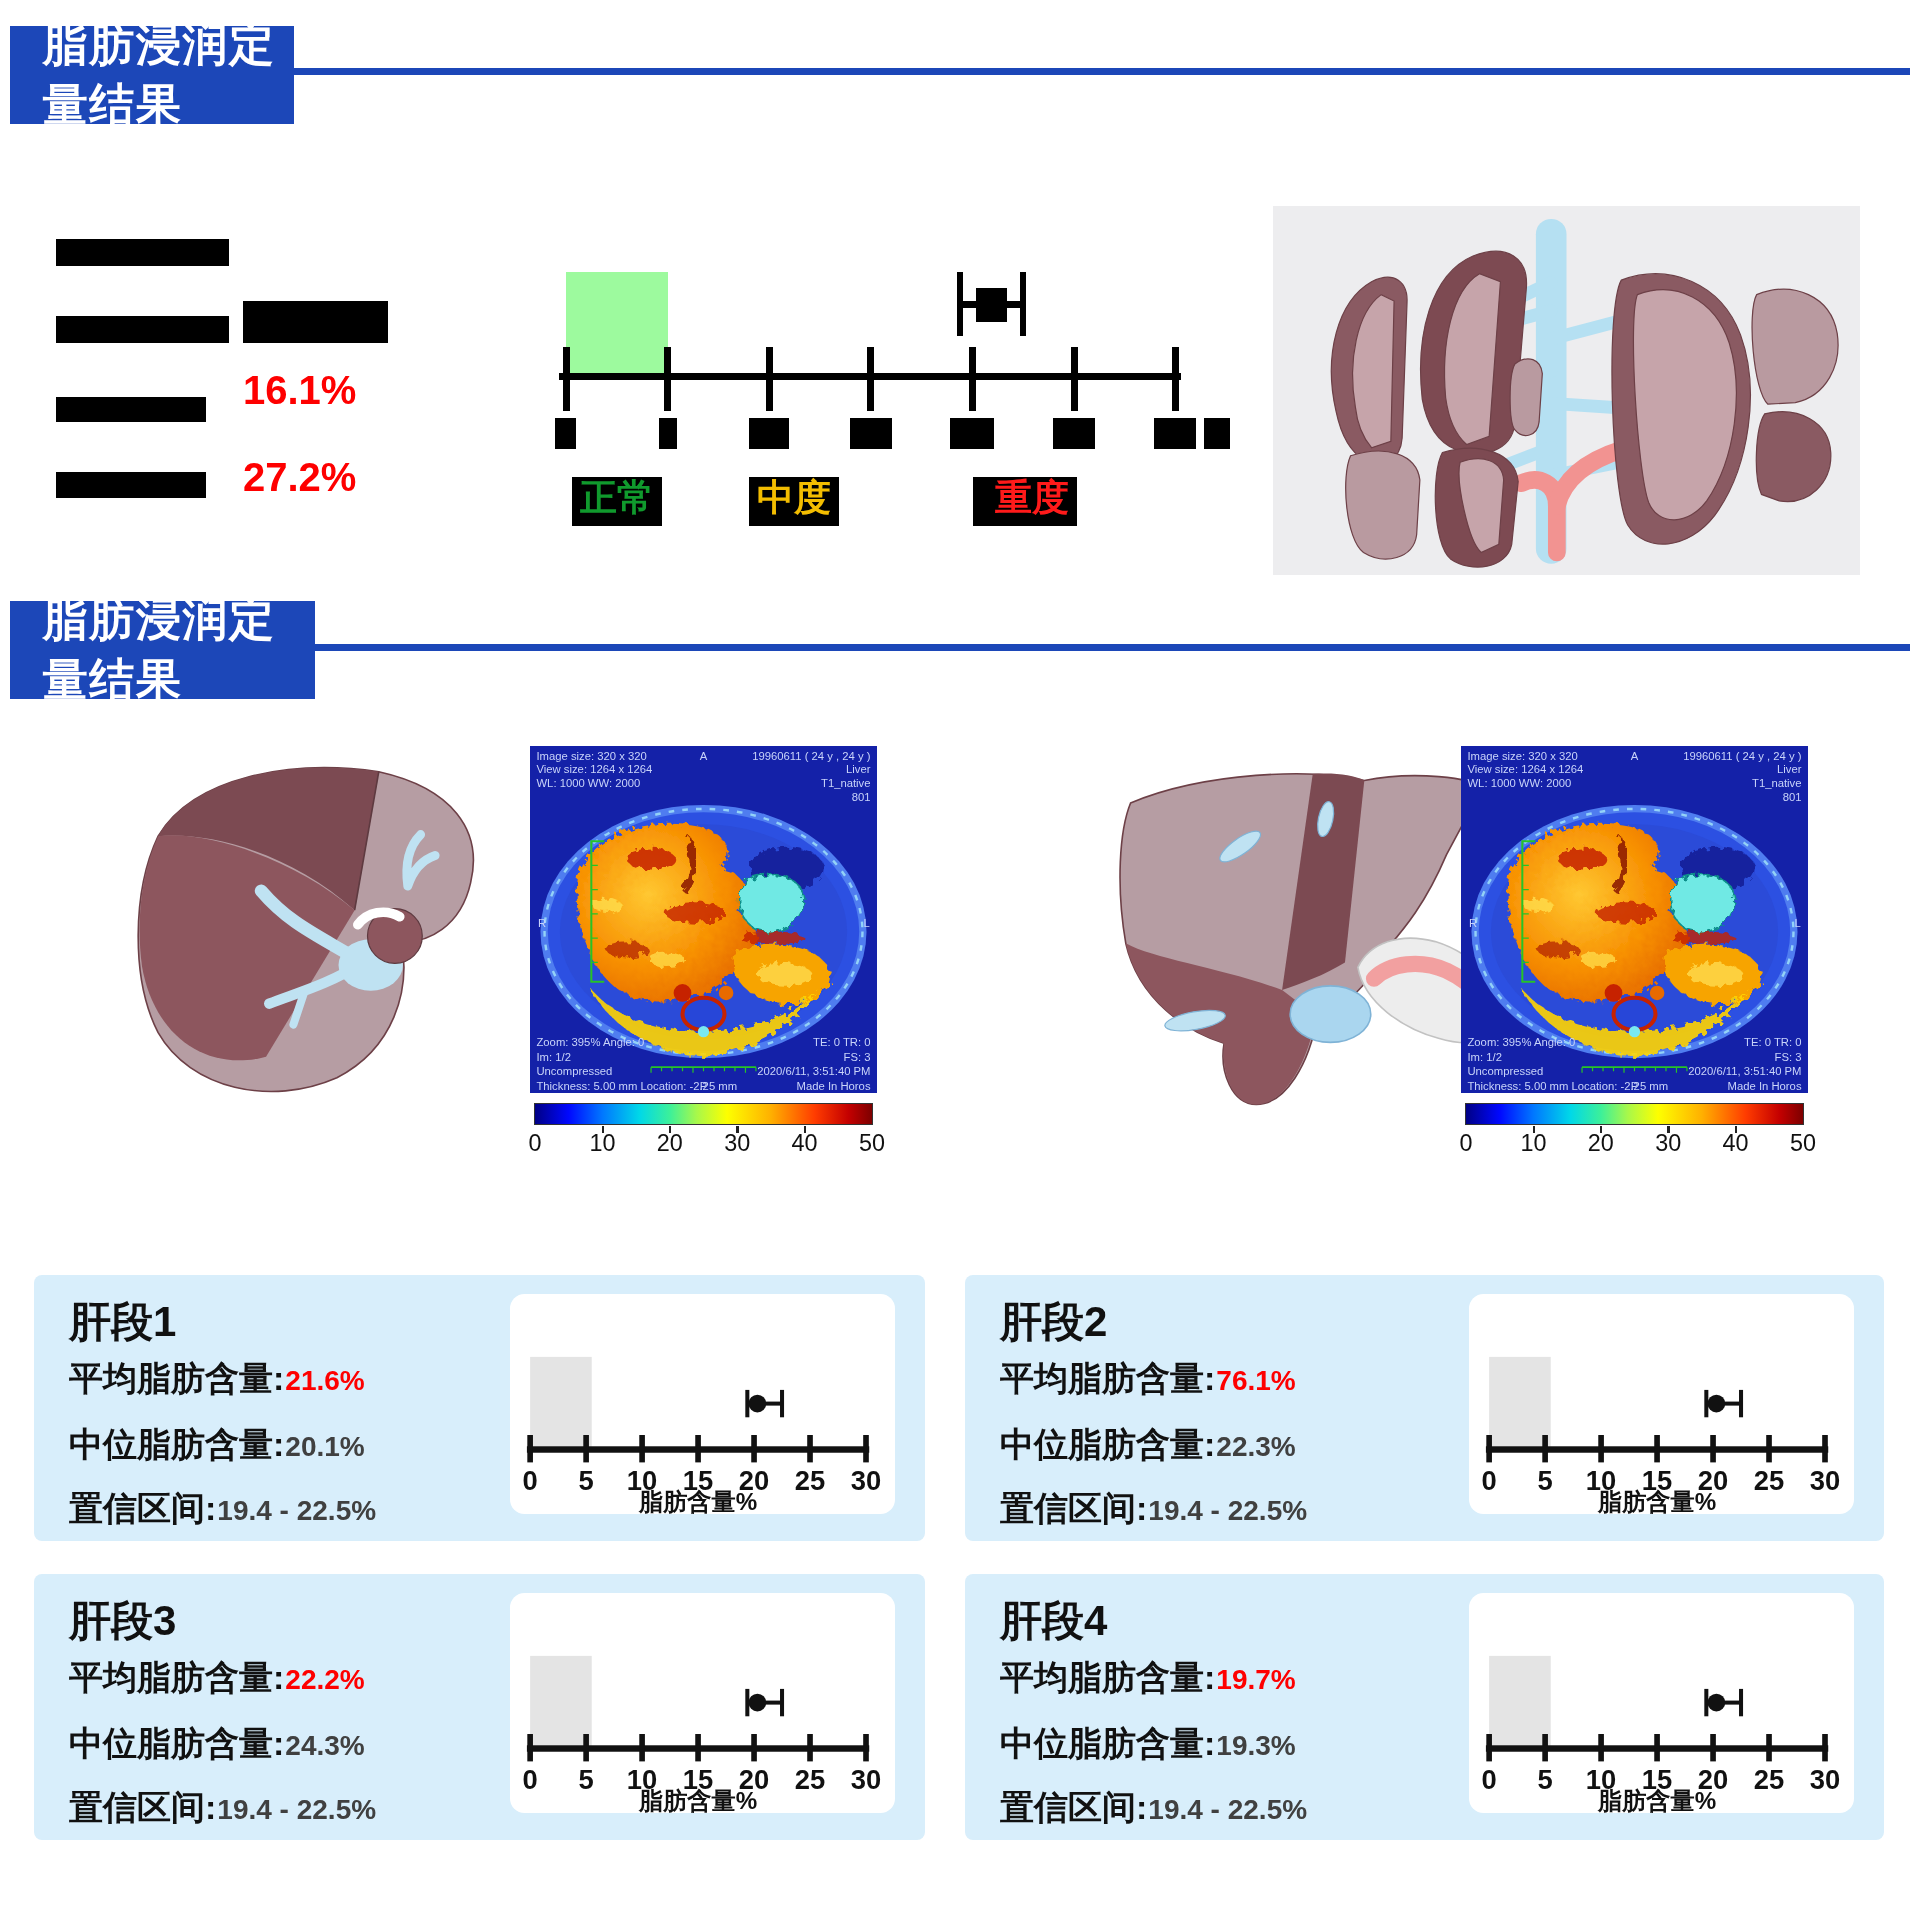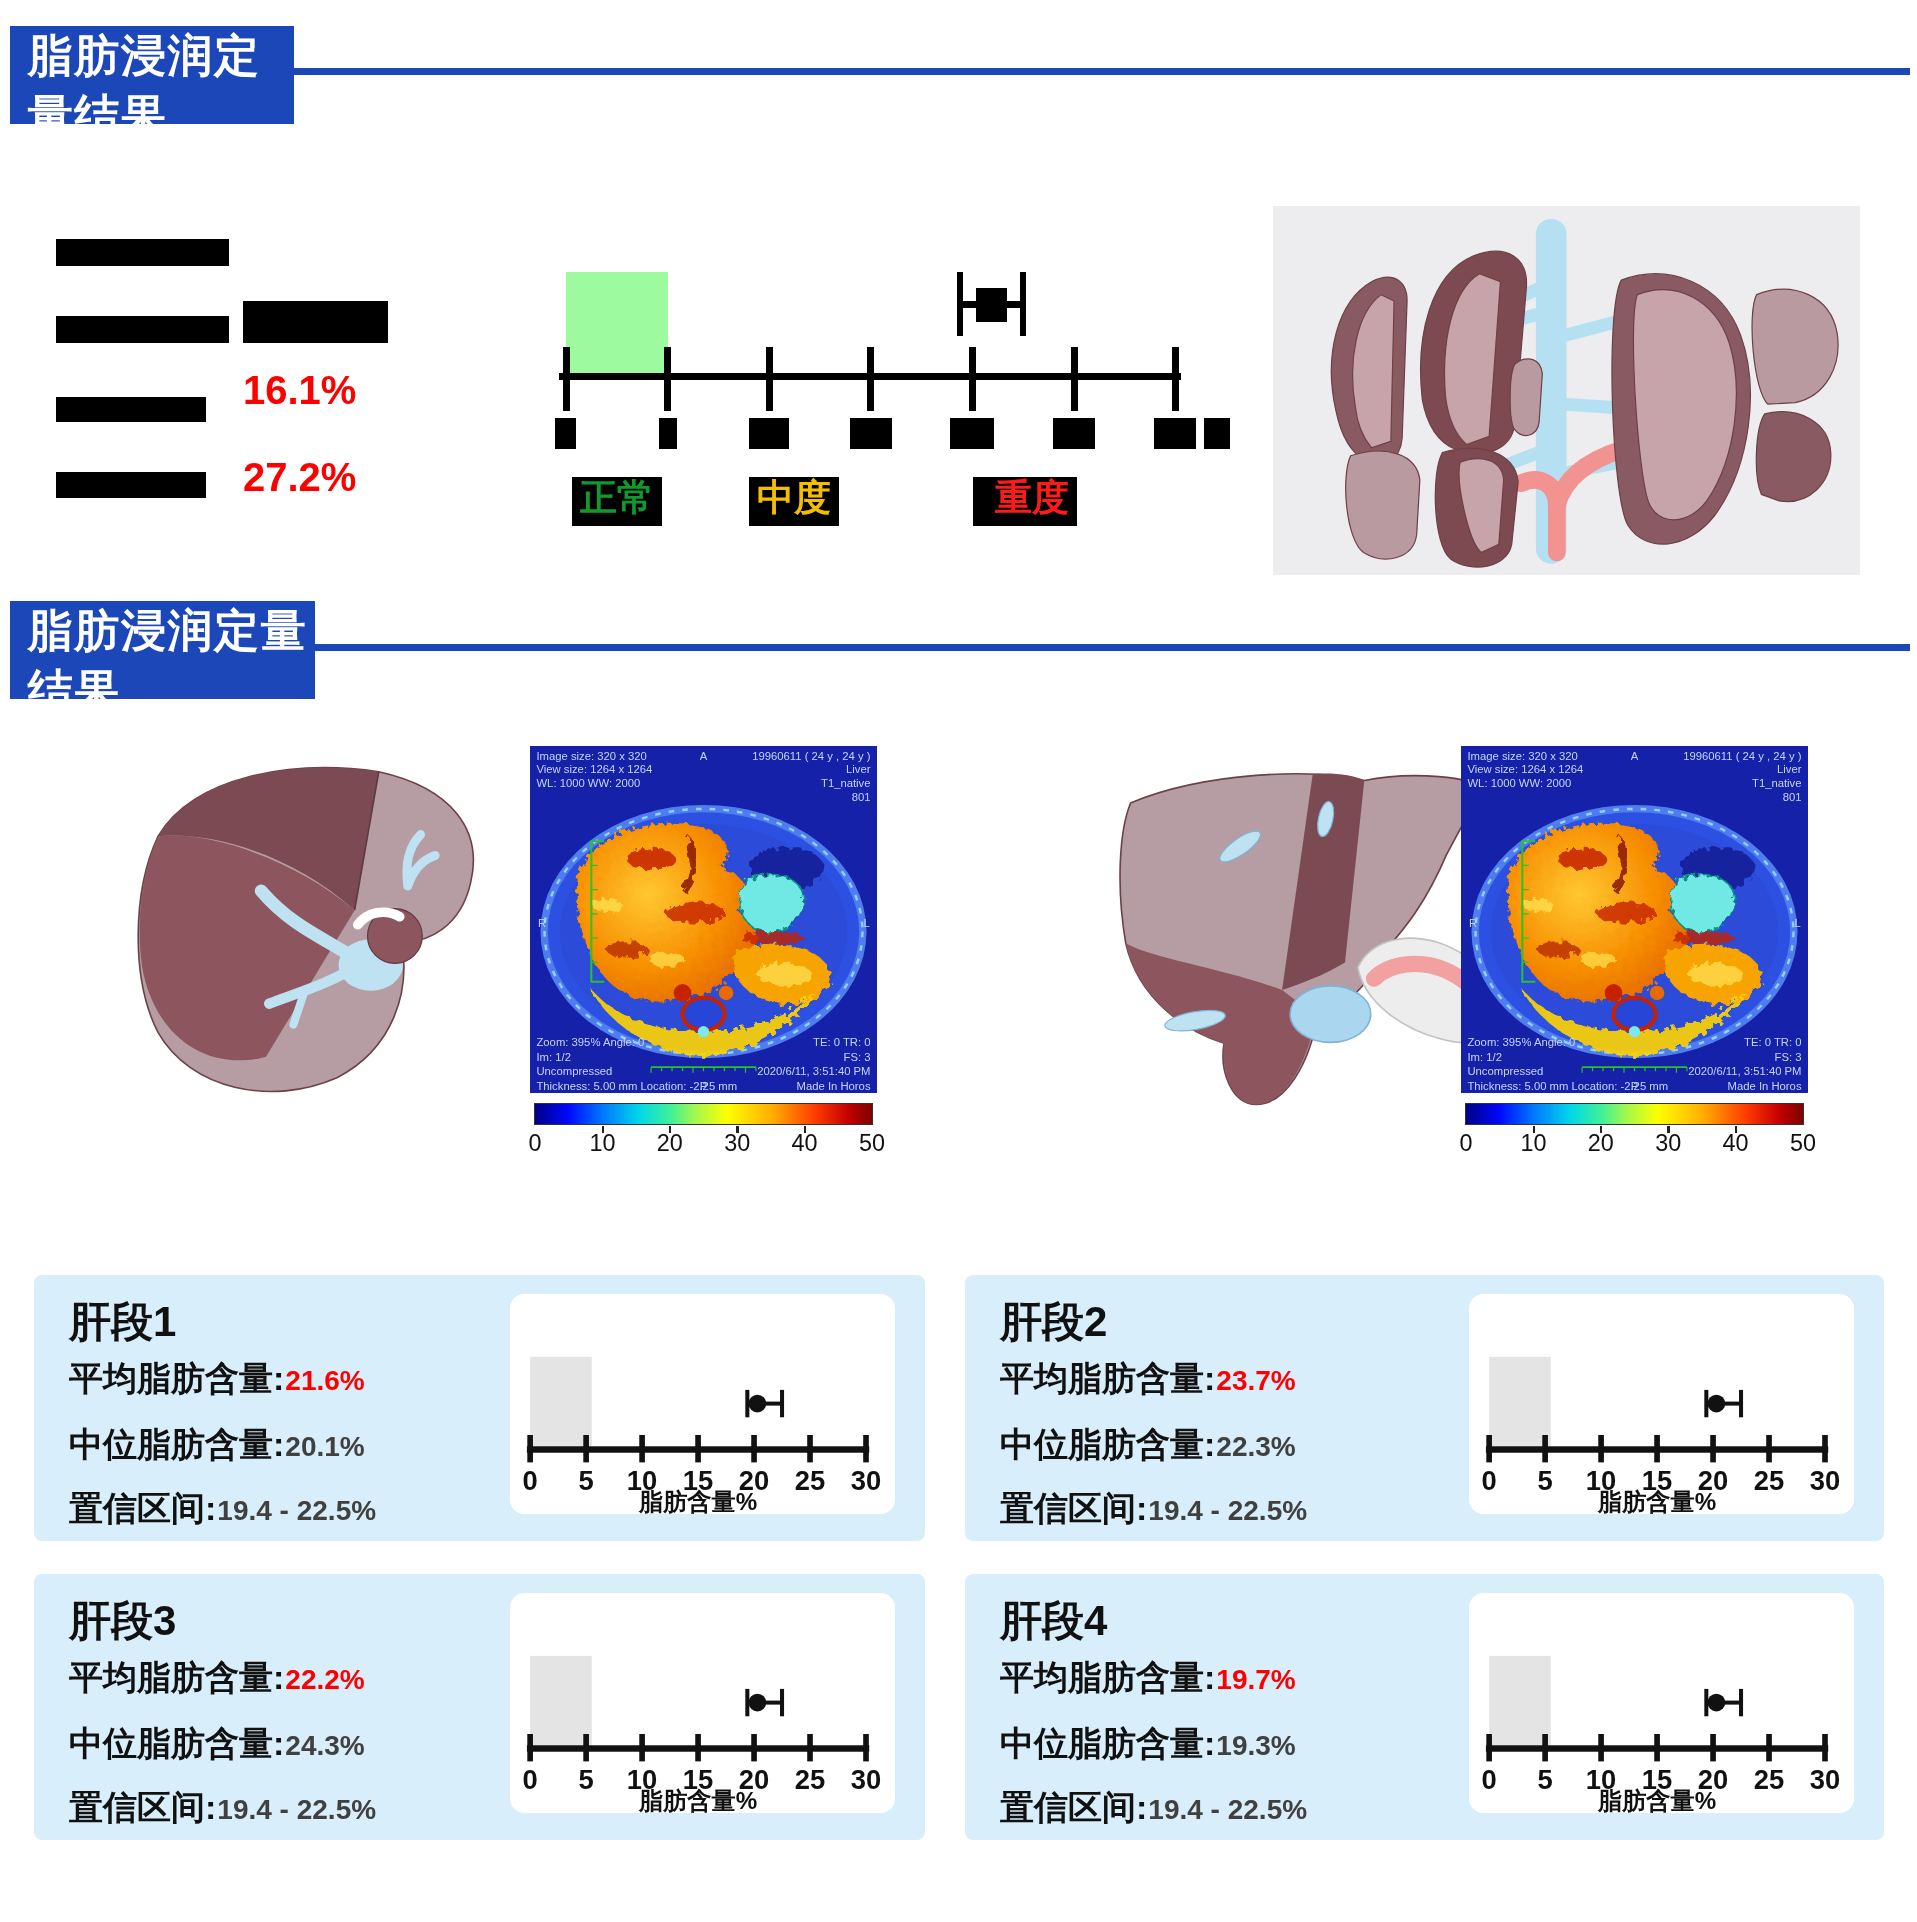--- a/index.html
+++ b/index.html
@@ -1,21 +1,21 @@
 <!DOCTYPE html>
 <html style="font-size:13px"><head>
 <meta charset="utf-8">
 <style>
   html,body{margin:0;padding:0;background:#ffffff;}
   body{font-family:"Liberation Sans",sans-serif;color:#111;}
   #page{position:relative;width:1918px;height:1923px;background:#fff;overflow:hidden;}
   .abs{position:absolute;}
   
   .header-box{position:absolute;background:#1c47b8;color:#fff;font-weight:700;font-size:45px;
-              display:flex;padding-left:18px;box-sizing:border-box;letter-spacing:1.6px;}
+              display:flex;align-items:center;padding-left:33px;box-sizing:border-box;letter-spacing:1.6px;}
   .header-line{position:absolute;background:#1c47b8;height:7.3px;}
   
   .bar{position:absolute;background:#000;}
   
   .val-red{position:absolute;color:#fe0000;font-weight:700;font-size:40px;white-space:nowrap;line-height:1.1;}
   .hl{background:#000;padding:2.4px 11.3px 7.3px 6.4px;}
   
   .cat{position:absolute;background:#000;font-size:37px;font-weight:700;padding:2.4px 8px 8px 8px;line-height:1.05;}
   
   .seg-box{position:absolute;background:#ededef;}
@@ -300,21 +300,21 @@
           <rect x="294.65999999999997" y="133.5" width="43.09000000000003" height="5" fill="#111"></rect>
           <circle cx="307.17" cy="136" r="11" fill="#111"></circle>
         </svg>
     </div>
   </div>
 
   <div class="card" style="left:965px;top:1275px;width:919px;height:266px;">
     <div class="card-title">肝段2</div>
     <div class="crow" style="top:81px;">
       <span class="lbl">平均脂肪含量:</span>
-      <span class="v red">23.7%</span>
+      <span class="v red">76.1%</span>
     </div>
     <div class="crow" style="top:147px;">
       <span class="lbl">中位脂肪含量:</span>
       <span class="v blue">22.3%</span>
     </div>
     <div class="crow" style="top:211px;">
       <span class="lbl">置信区间:</span>
       <span class="v blue">19.4 - 22.5%</span>
     </div>
     <div class="panel">

